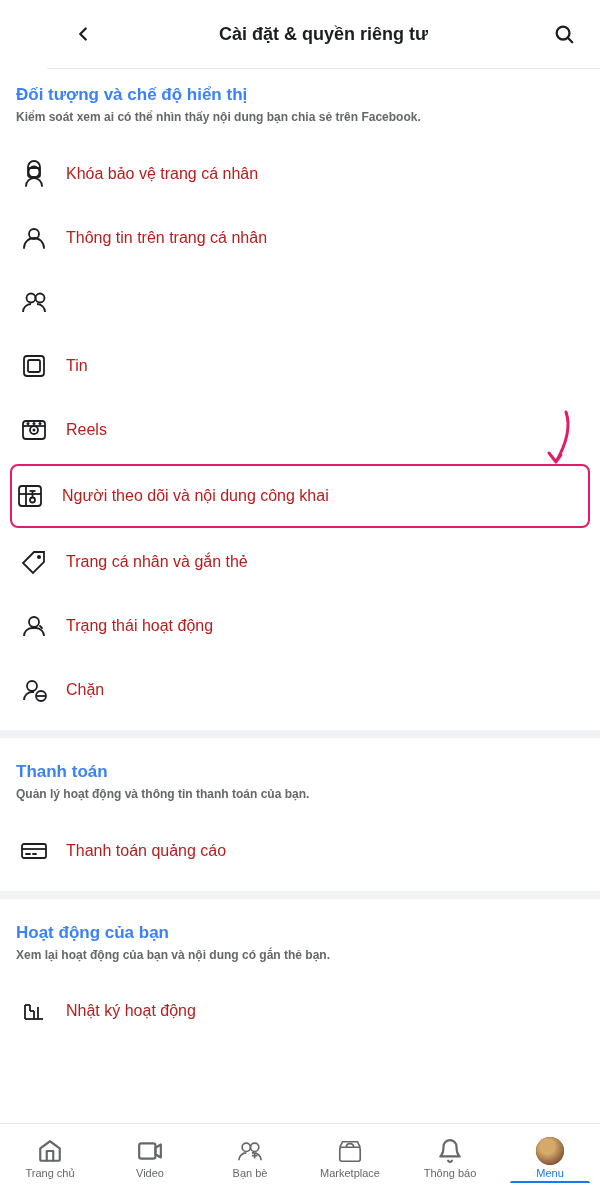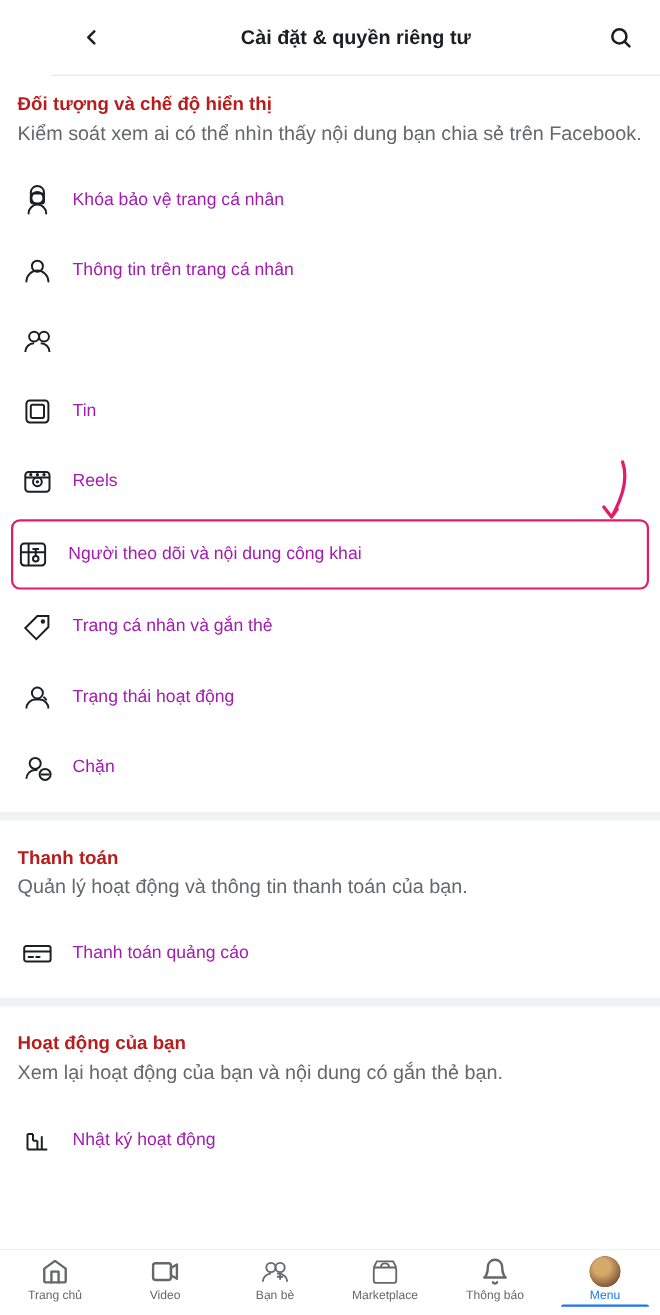--- a/index.html
+++ b/index.html
@@ -45,28 +45,29 @@
       padding: 0;
     }
 
     
     .section {
       padding: 16px 16px 8px 16px;
     }
     .section-title {
       font-size: 17px;
       font-weight: 700;
-      color: #b91c1c;
+      color: #3b82f6;
       margin-bottom: 4px;
     }
     .section-desc {
-      font-size: 18px;
+      font-size: 12px;
       color: #65676b;
       line-height: 1.4;
       margin-bottom: 8px;
+      font-weight: bold;
     }
 
     
     .menu-list {
       list-style: none;
     }
     .menu-item {
       display: flex;
       align-items: center;
       padding: 14px 16px;
@@ -81,21 +82,21 @@
       justify-content: center;
       margin-right: 14px;
       flex-shrink: 0;
     }
     .menu-item-icon svg {
       width: 28px;
       height: 28px;
     }
     .menu-item-label {
       font-size: 16px;
-      color: #a21caf;
+      color: #b91c1c;
       font-weight: 400;
     }
 
     
     .menu-item.highlighted {
       border: 2.5px solid #e11d6a;
       border-radius: 8px;
       margin: 2px 10px;
       padding: 12px 0;
     }
@@ -103,27 +104,27 @@
     
     .divider {
       height: 8px;
       background: #f0f2f5;
       margin: 8px 0;
     }
 
     
     .bottom-nav {
       position: fixed;
-      bottom: 0;
+      bottom: 12px;
       left: 0;
       width: 600px;
       background: #fff;
       border-top: 1px solid #e4e6eb;
       display: flex;
-      align-items: flex-start;
+      align-items: flex-end;
       height: 60px;
     }
     .nav-item {
       flex: 1;
       display: flex;
       flex-direction: column;
       align-items: center;
       justify-content: center;
       cursor: pointer;
       padding: 6px 0 4px 0;

